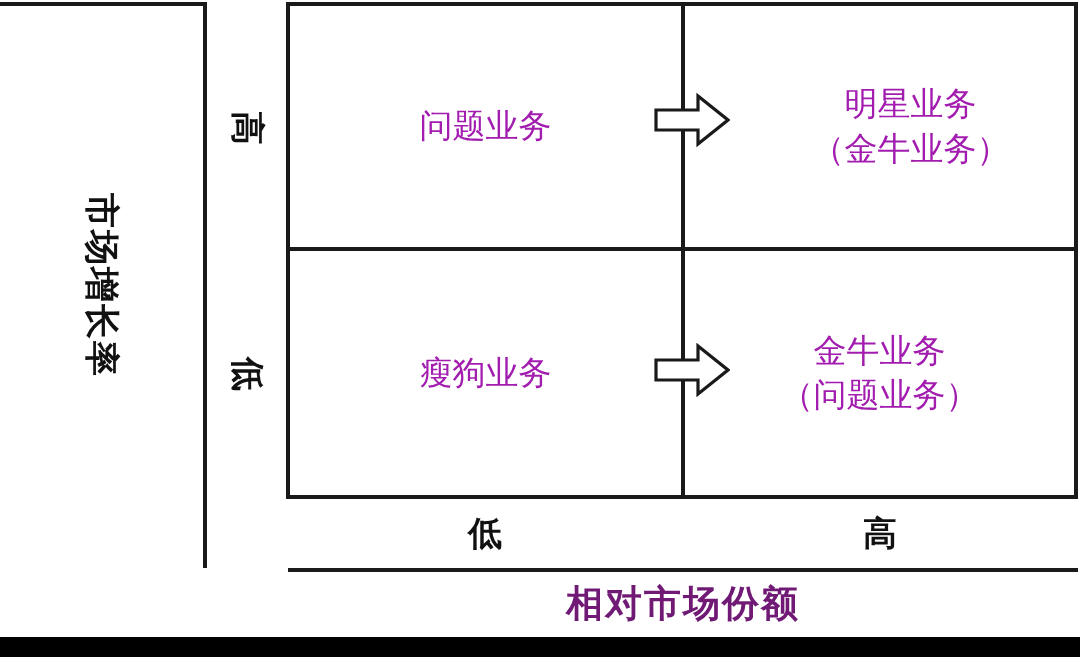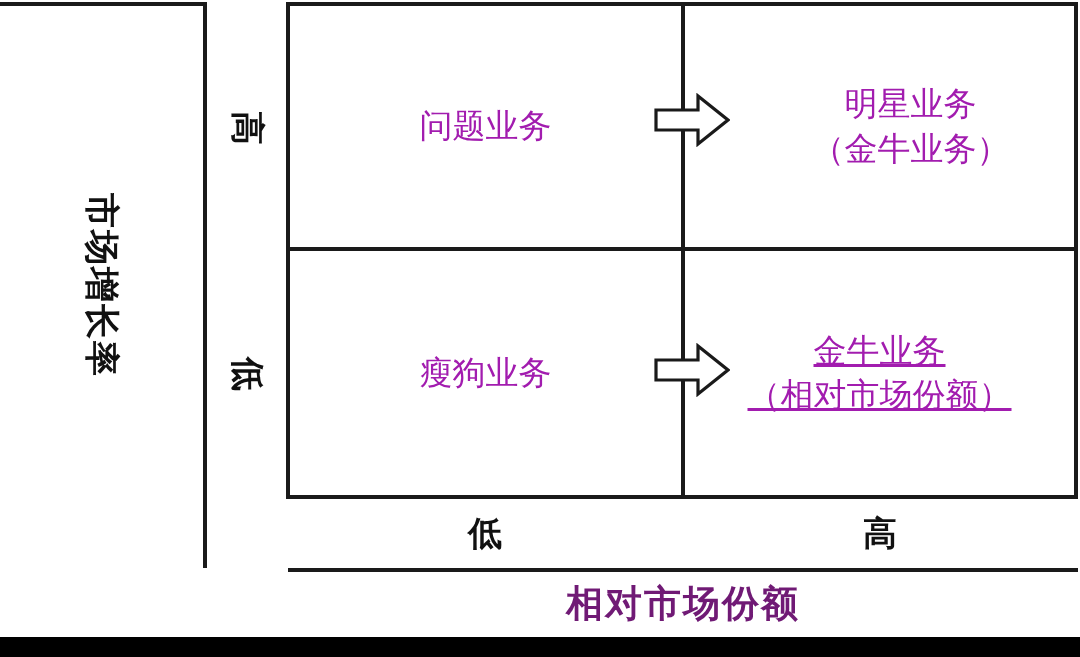--- a/index.html
+++ b/index.html
@@ -110,21 +110,21 @@
     line-height: 1.34;
   }
   .quadrant .q-title,
   .quadrant .q-sub {
     font-size: 33px;
     white-space: nowrap;
   }
   #quadrant-question { left: 290px; top: 6px;   width: 391px; height: 241px; }
   #quadrant-star     { left: 716px; top: 6px;   width: 389px; height: 241px; }
   #quadrant-dog      { left: 290px; top: 251px; width: 391px; height: 244px; gap: 47px; }
-  #quadrant-cash-cow { left: 685px; top: 251px; width: 389px; height: 244px; text-decoration: underline; }
+  #quadrant-cash-cow { left: 685px; top: 251px; width: 389px; height: 244px; }
 
   
   .flow-arrow {
     position: absolute;
     width: 76px;
     height: 54px;
   }
   #arrow-question-to-star  { left: 654px; top: 93px; }
   #arrow-dog-to-cash-cow   { left: 654px; top: 343px; }
 
@@ -212,21 +212,21 @@
     <span class="q-title">明星业务</span>
     <span class="q-sub">（金牛业务）</span>
   </div>
 
   <div class="quadrant" id="quadrant-dog">
     <span class="q-title">瘦狗业务</span>
   </div>
 
   <div class="quadrant" id="quadrant-cash-cow">
     <span class="q-title">金牛业务</span>
-    <span class="q-sub">（相对市场份额）</span>
+    <span class="q-sub">（问题业务）</span>
   </div>
 
   <svg class="flow-arrow" id="arrow-question-to-star" viewBox="0 0 76 54">
     <polygon points="2,17 44,17 44,3 74,27 44,51 44,37 2,37" fill="#ffffff" stroke="#1a1a1a" stroke-width="3.2" stroke-linejoin="miter"></polygon>
   </svg>
 
   <svg class="flow-arrow" id="arrow-dog-to-cash-cow" viewBox="0 0 76 54">
     <polygon points="2,17 44,17 44,3 74,27 44,51 44,37 2,37" fill="#ffffff" stroke="#1a1a1a" stroke-width="3.2" stroke-linejoin="miter"></polygon>
   </svg>
 

